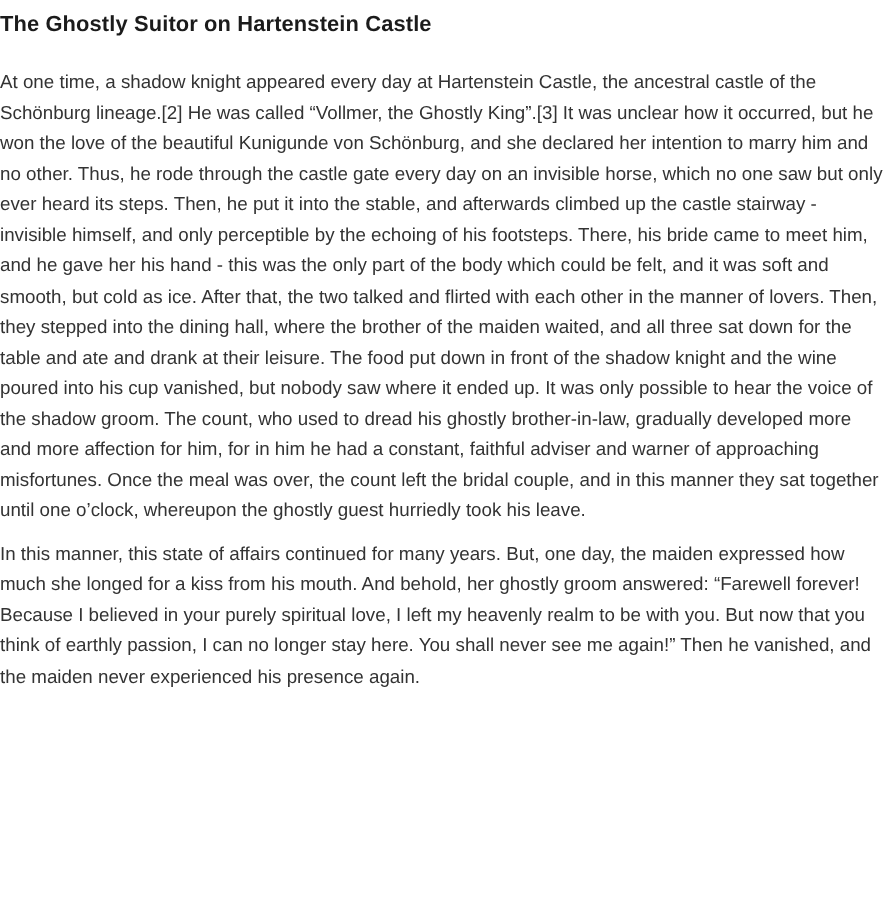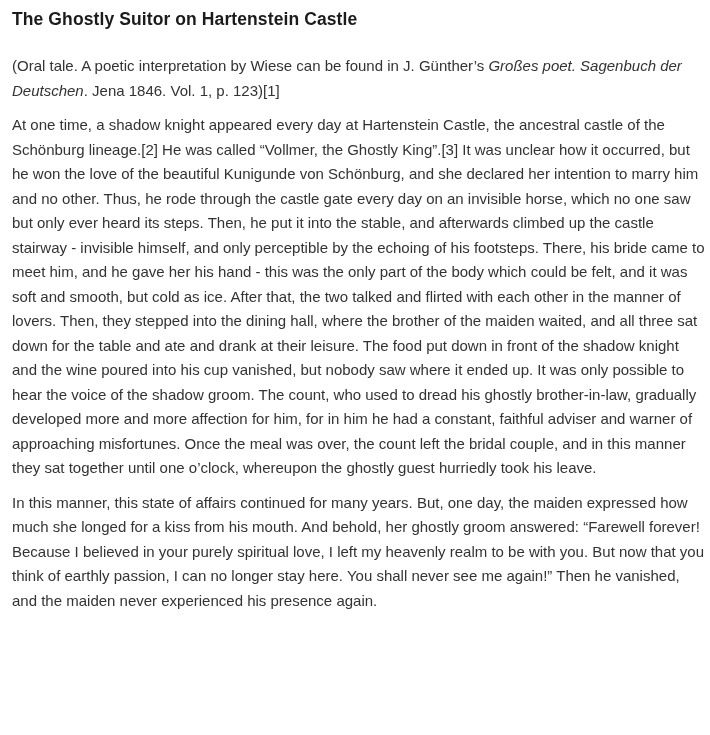--- a/index.html
+++ b/index.html
@@ -10,21 +10,21 @@
   body {
     width: 710px;
     min-height: 735px;
     font-family: "Liberation Sans", sans-serif;
     font-size: 15px;
     line-height: 24.5px;
     color: #333333;
     -webkit-font-smoothing: antialiased;
   }
   main.article {
-    padding: 9px 4px 6px 12px;
+    padding: 9px 4px 6px 0;
     box-sizing: border-box;
   }
   h1.page-title {
     margin: 0 0 25px 0;
     font-size: 17.5px;
     line-height: 20px;
     font-weight: 700;
     color: #1b1b1b;
     letter-spacing: 0.1px;
   }
@@ -49,20 +49,19 @@
     cursor: pointer;
   }
 </style>
 </head>
 <body>
 
 <main class="article">
 
   <h1 class="page-title">The Ghostly Suitor on Hartenstein Castle</h1>
 
-  <p class="para"><span>(Oral tale. A poetic interpretation by Wiese can be found in J. Günther’s </span><span class="em">Großes poet. Sagenbuch der Deutschen</span><span>. Jena 1846. Vol. 1, p. 123)[1]</span></p>
 
   <p class="para">At one time, a shadow knight appeared every day at Hartenstein Castle, the ancestral castle of the Schönburg lineage.[2] He was called “Vollmer, the Ghostly King”.[3] It was unclear how it occurred, but he won the love of the beautiful Kunigunde von Schönburg, and she declared her intention to marry him and no other. Thus, he rode through the castle gate every day on an invisible horse, which no one saw but only ever heard its steps. Then, he put it into the stable, and afterwards climbed up the castle stairway - invisible himself, and only perceptible by the echoing of his footsteps. There, his bride came to meet him, and he gave her his hand - this was the only part of the body which could be felt, and it was soft and smooth, but cold as ice. After that, the two talked and flirted with each other in the manner of lovers. Then, they stepped into the dining hall, where the brother of the maiden waited, and all three sat down for the table and ate and drank at their leisure. The food put down in front of the shadow knight and the wine poured into his cup vanished, but nobody saw where it ended up. It was only possible to hear the voice of the shadow groom. The count, who used to dread his ghostly brother-in-law, gradually developed more and more affection for him, for in him he had a constant, faithful adviser and warner of approaching misfortunes. Once the meal was over, the count left the bridal couple, and in this manner they sat together until one o’clock, whereupon the ghostly guest hurriedly took his leave.</p>
 
   <p class="para">In this manner, this state of affairs continued for many years. But, one day, the maiden expressed how much she longed for a kiss from his mouth. And behold, her ghostly groom answered: “Farewell forever! Because I believed in your purely spiritual love, I left my heavenly realm to be with you. But now that you think of earthly passion, I can no longer stay here. You shall never see me again!” Then he vanished, and the maiden never experienced his presence again.</p>
 
 
 </main>
 
 </body></html>

